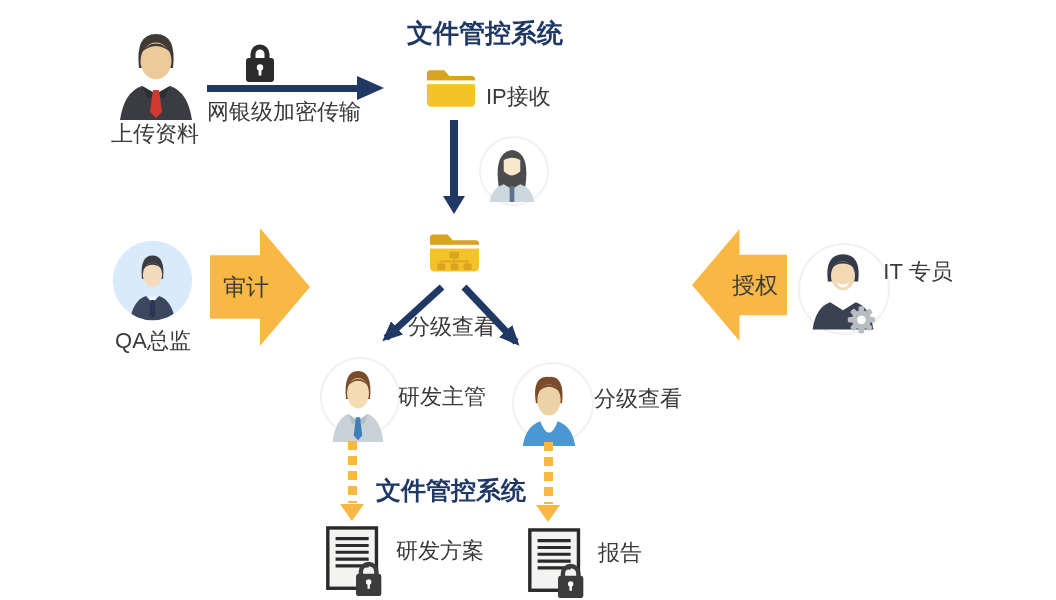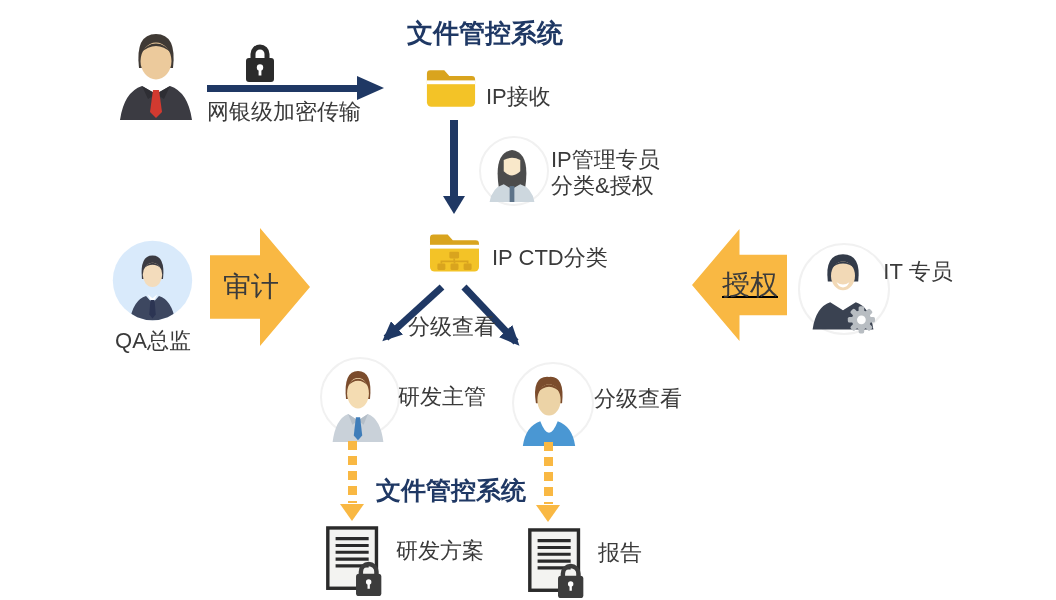--- a/index.html
+++ b/index.html
@@ -1,33 +1,33 @@
 <!DOCTYPE html>
 <html><head>
 <meta charset="utf-8">
 <style>
   html,body{margin:0;padding:0;background:#ffffff;}
   .canvas{
     position:relative;width:1056px;height:600px;background:#ffffff;
     font-family:"Liberation Sans","DejaVu Sans",sans-serif;overflow:hidden;
   }
   .abs{position:absolute;}
-  .label{font-size:22px;color:#3a3a3a;white-space:nowrap;line-height:1.18;}
+  .label{font-size:22px;color:#3a3a3a;white-space:nowrap;line-height:1.18;text-align:right;}
   .center{text-align:center;}
   .title{font-size:26px;font-weight:bold;color:#1f3864;white-space:nowrap;}
   
   .h-shaft{background:#1f3864;height:7px;}
   .h-head{width:0;height:0;border-left:27px solid #1f3864;border-top:12px solid transparent;border-bottom:12px solid transparent;}
   .v-shaft{background:#1f3864;width:8px;}
   .v-head{width:0;height:0;border-top:18px solid #1f3864;border-left:11px solid transparent;border-right:11px solid transparent;}
   
   .block-arrow{background:#f9b843;display:flex;align-items:center;}
   .block-arrow.right{clip-path:polygon(0 23%,50% 23%,50% 0,100% 50%,50% 100%,50% 77%,0 77%);}
-  .block-arrow.left{clip-path:polygon(100% 23%,50% 23%,50% 0,0 50%,50% 100%,50% 77%,100% 77%);text-decoration:underline;}
-  .block-arrow span{font-size:28px;color:#3b3b3b;}
+  .block-arrow.left{clip-path:polygon(100% 23%,50% 23%,50% 0,0 50%,50% 100%,50% 77%,100% 77%);}
+  .block-arrow span{font-size:23px;color:#3b3b3b;}
   
   .dotted{display:flex;flex-direction:column;align-items:center;}
   .dotted-shaft{width:9px;background:repeating-linear-gradient(to bottom,#f9b843 0 9px,transparent 9px 15px);}
   .dotted-head{width:0;height:0;border-left:12px solid transparent;border-right:12px solid transparent;border-top:17px solid #f9b843;margin-top:1px;}
   
   .halo{border:2px solid #f1f1f1;border-radius:50%;}
 </style>
 </head>
 <body>
 
@@ -37,20 +37,21 @@
     <path d="M27 40 Q23 6 44 6 Q65 6 61 40 Z" fill="#403a35"></path>
     <ellipse cx="44" cy="33" rx="15.5" ry="18.5" fill="#ecca9c"></ellipse>
     <path d="M28.5 25 Q44 11 59.5 25 Q53 15.5 44 15.5 Q35 15.5 28.5 25 Z" fill="#403a35"></path>
     <path d="M8 92 Q12 64 30 58 L44 66 L58 58 Q76 64 80 92 Z" fill="#3b3b42"></path>
     <path d="M30 58 L44 66 L36 71 Z" fill="#2e2e34"></path>
     <path d="M58 58 L44 66 L52 71 Z" fill="#2e2e34"></path>
     <path d="M36 56 L44 66 L52 56 L44 61 Z" fill="#ffffff"></path>
     <path d="M41 62 L47 62 L50 84 L44 90 L38 84 Z" fill="#d23a30"></path>
   </svg>
   <div class="abs label center" style="left:95px;top:121px;width:120px">
+    <div>上传资料</div>
   </div>
 
   <svg class="abs" style="left:243px;top:42px" width="34" height="42" viewBox="0 0 34 42">
     <path d="M10 18 v-6 a7 7 0 0 1 14 0 v6" fill="none" stroke="#2b2b2b" stroke-width="5"></path>
     <rect x="3" y="16" width="28" height="24" rx="3" fill="#2b2b2b"></rect>
     <circle cx="17" cy="25.5" r="3.2" fill="#ffffff"></circle>
     <rect x="15.6" y="25.5" width="2.8" height="8" fill="#ffffff"></rect>
   </svg>
   <div class="abs h-shaft" style="left:207px;top:85px;width:150px"></div>
   <div class="abs h-head" style="left:357px;top:76px"></div>
@@ -68,38 +69,33 @@
   <div class="abs v-shaft" style="left:450px;top:120px;height:76px"></div>
   <div class="abs v-head" style="left:443px;top:196px"></div>
 
   <div class="abs halo" style="left:479px;top:136px;width:66px;height:66px"></div>
   <svg class="abs" style="left:486px;top:143px" width="52" height="59" viewBox="0 0 88 100">
     <path d="M22 78 Q12 16 44 12 Q76 16 66 78 Z" fill="#4c4c4c"></path>
     <path d="M30 29 Q44 21 58 29 L58 48 Q44 62 30 48 Z" fill="#f9e8ca"></path>
     <path d="M6 100 Q10 76 30 70 L44 78 L58 70 Q78 76 82 100 Z" fill="#cdd7de"></path>
     <rect x="40" y="73" width="8" height="27" fill="#5d7389"></rect>
   </svg>
-  <div class="abs label" style="left:551px;top:147px;line-height:26px">
-    <div>IP管理专员</div>
-    <div>分类&amp;授权</div>
-  </div>
 
   <svg class="abs" style="left:426px;top:228px" width="57" height="45" viewBox="0 0 100 78">
     <path d="M7 36 V17 a6 6 0 0 1 6 -6 h25 l9 10 h40 a6 6 0 0 1 6 6 v9 Z" fill="#d9a41e"></path>
     <rect x="7" y="29" width="86" height="7" fill="#ffffff"></rect>
     <path d="M7 36 h86 v32 a8 8 0 0 1 -8 8 H15 a8 8 0 0 1 -8 -8 Z" fill="#f3c327"></path>
     <g fill="#d9a41e">
       <rect x="41" y="41" width="17" height="12" rx="2"></rect>
       <rect x="20" y="62" width="14" height="11" rx="2"></rect>
       <rect x="43" y="62" width="14" height="11" rx="2"></rect>
       <rect x="66" y="62" width="14" height="11" rx="2"></rect>
     </g>
     <path d="M49.5 53 v5 M27 62 v-4 h46 v4 M50 58 v4" stroke="#d9a41e" stroke-width="3" fill="none"></path>
   </svg>
-  <div class="abs label" style="left:492px;top:245px">IP CTD分类</div>
 
   <svg class="abs" style="left:362px;top:284px" width="172" height="74">
     <defs>
       <marker id="ah" markerUnits="userSpaceOnUse" markerWidth="20" markerHeight="18" refX="15" refY="9" orient="auto">
         <path d="M0 0 L20 9 L0 18 Z" fill="#1f3864"></path>
       </marker>
     </defs>
     <line x1="80" y1="3" x2="24" y2="54" stroke="#1f3864" stroke-width="7" marker-end="url(#ah)"></line>
     <line x1="102" y1="3" x2="154" y2="58" stroke="#1f3864" stroke-width="7" marker-end="url(#ah)"></line>
   </svg>

